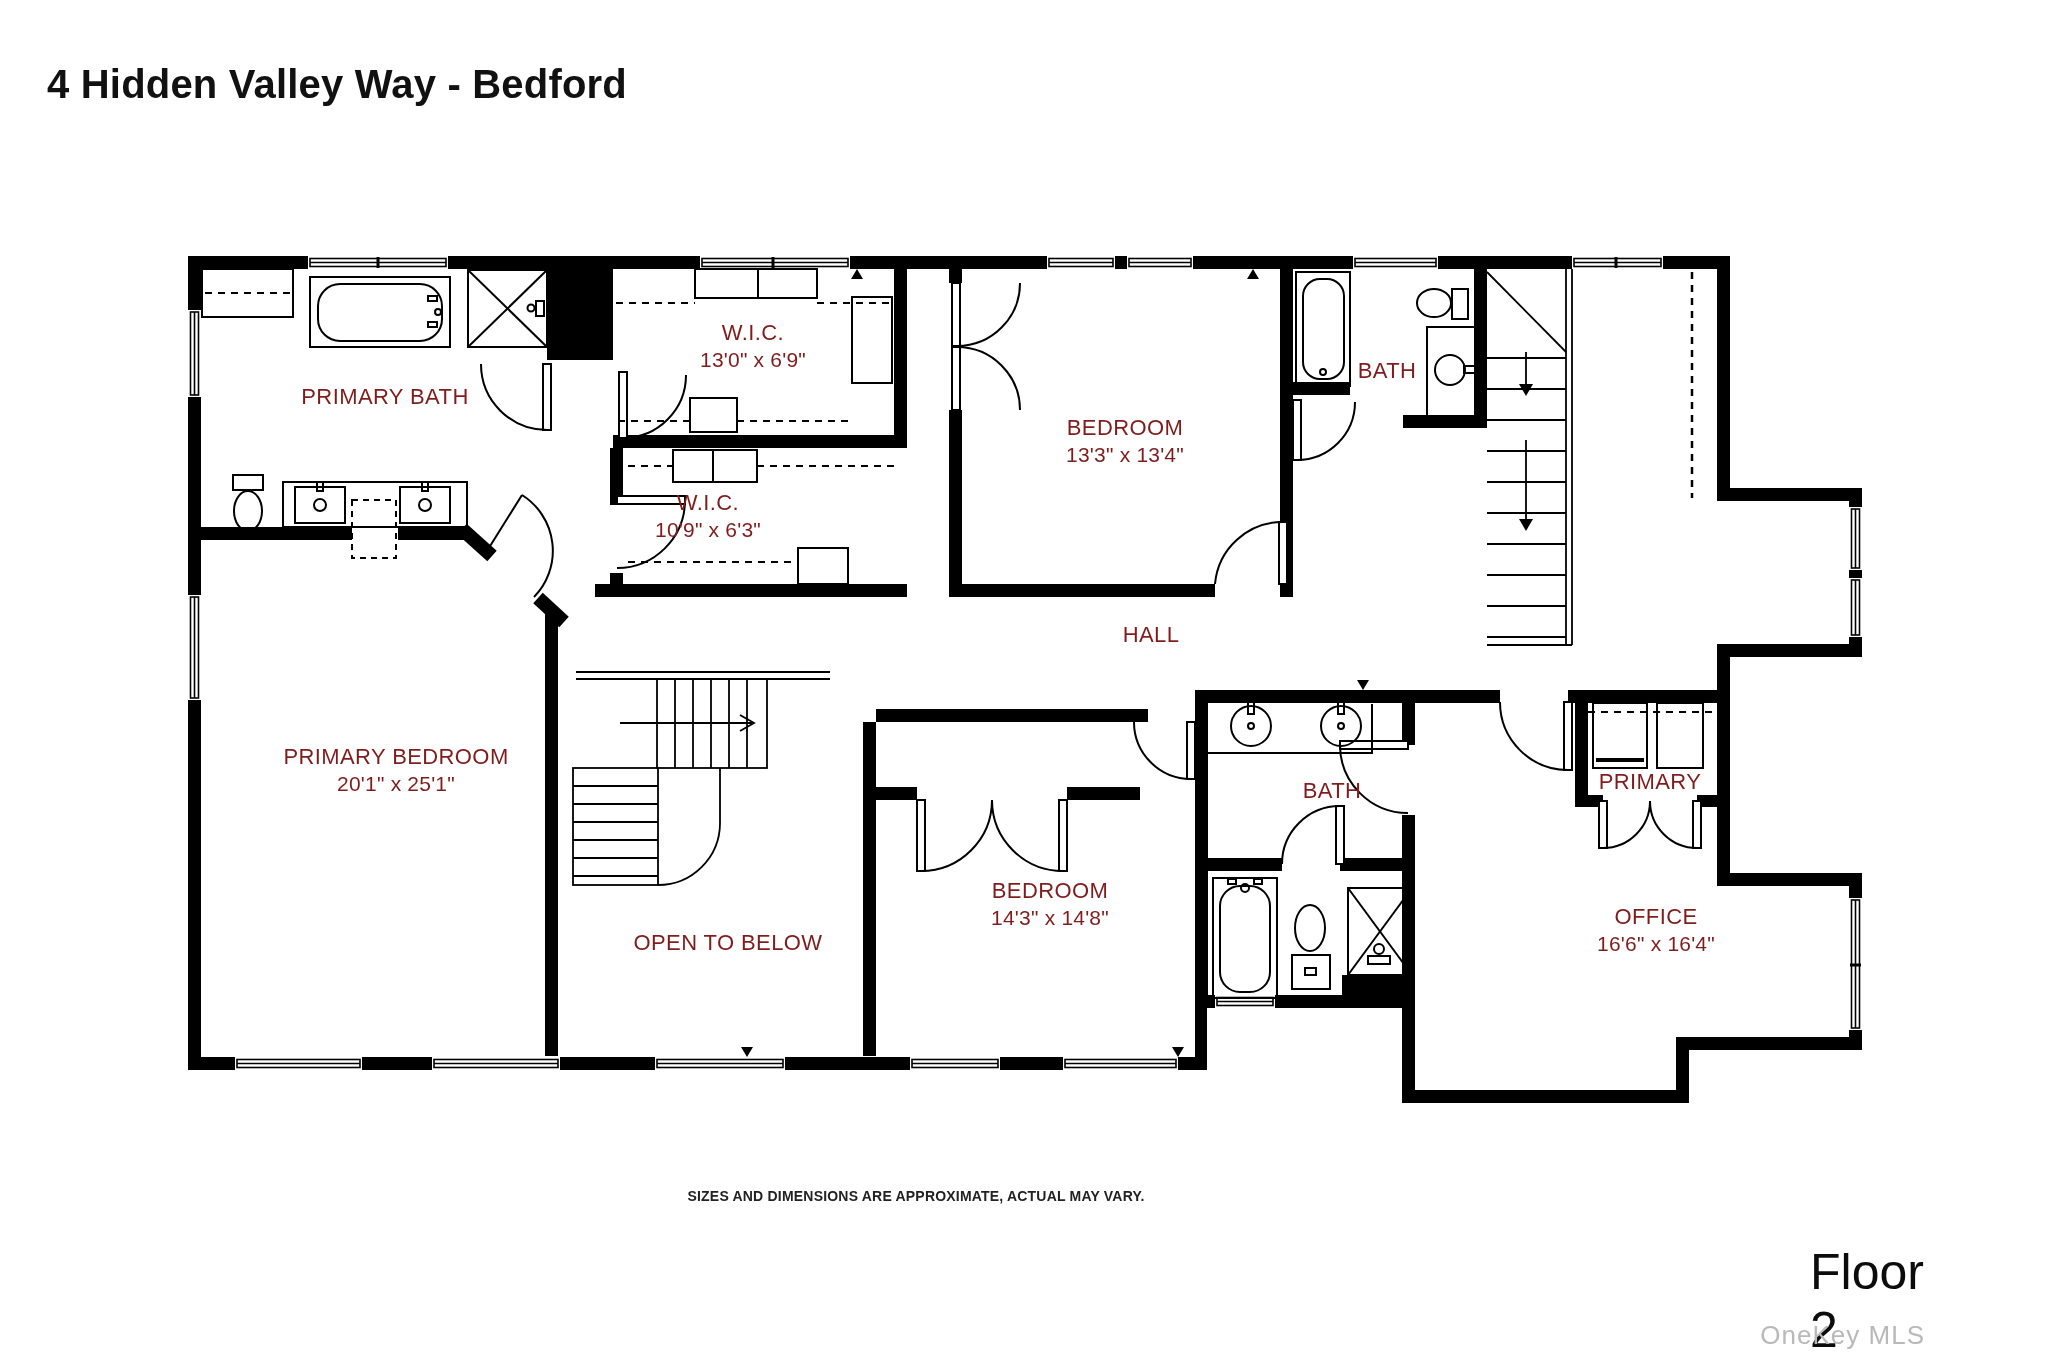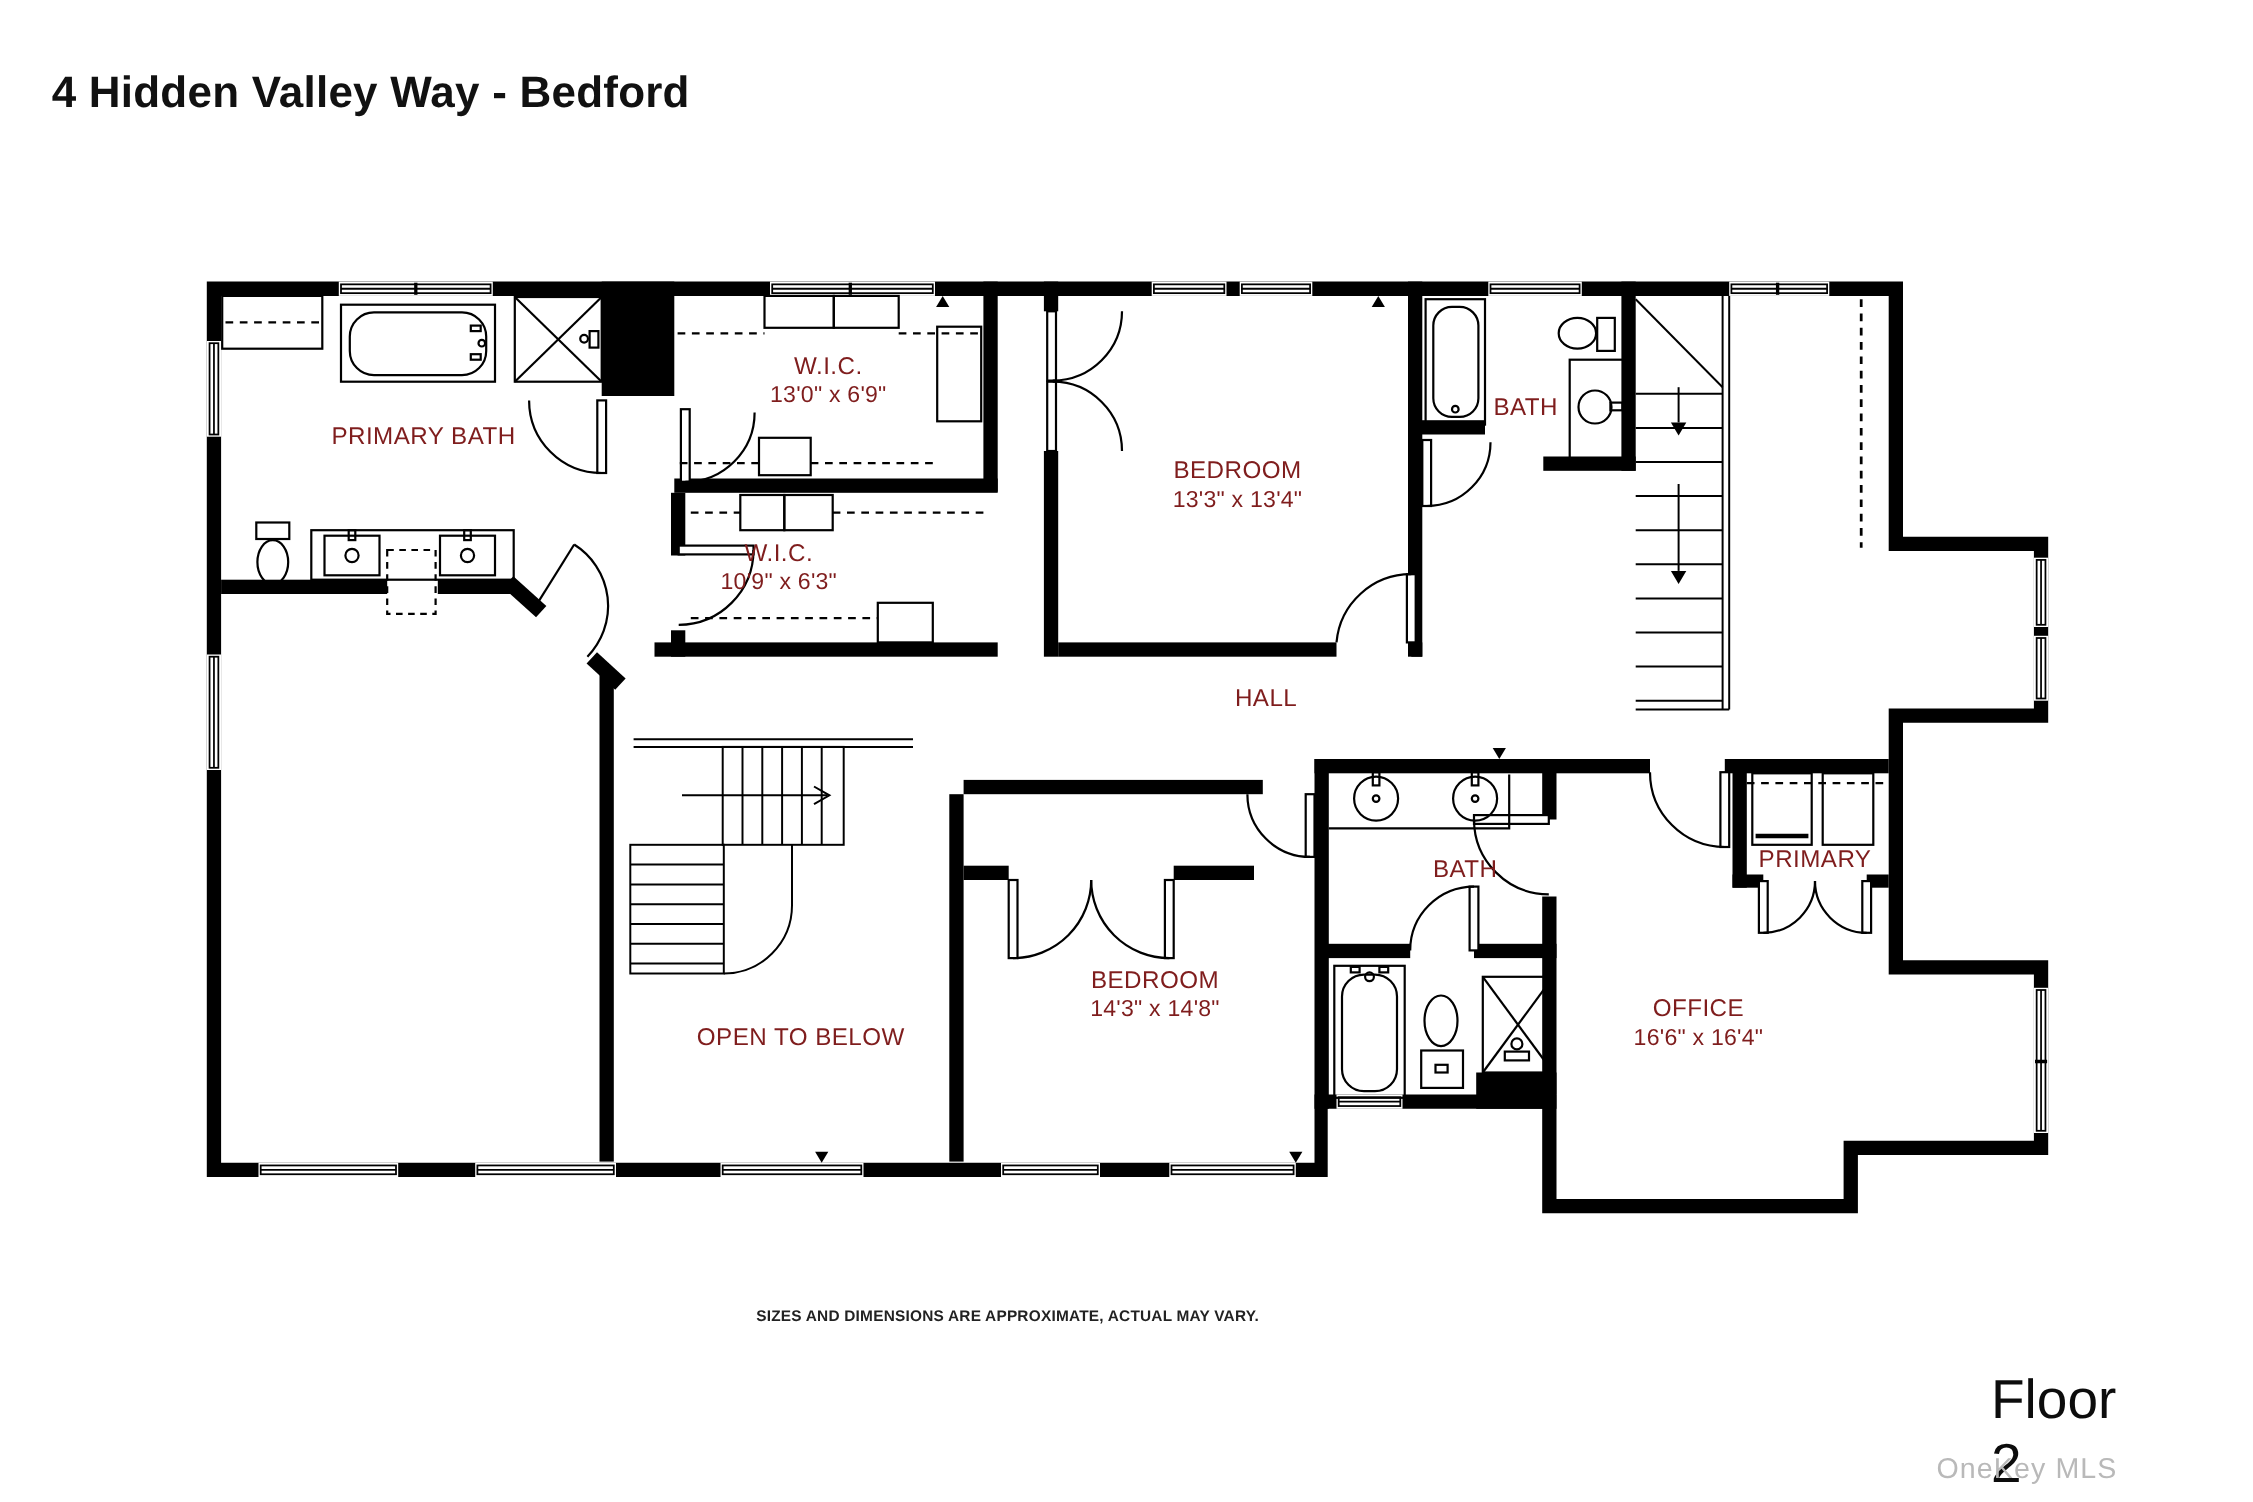--- a/index.html
+++ b/index.html
@@ -403,23 +403,24 @@
     </g>
 
   </svg>
 
   <div class="room-label" style="left:385px;top:397px;"><span class="room-name">PRIMARY BATH</span></div>
   <div class="room-label" style="left:753px;top:346px;"><span class="room-name">W.I.C.</span><br><span class="room-dims">13'0" x 6'9"</span></div>
   <div class="room-label" style="left:1125px;top:441px;"><span class="room-name">BEDROOM</span><br><span class="room-dims">13'3" x 13'4"</span></div>
   <div class="room-label" style="left:1387px;top:371px;"><span class="room-name">BATH</span></div>
   <div class="room-label" style="left:708px;top:516px;"><span class="room-name">W.I.C.</span><br><span class="room-dims">10'9" x 6'3"</span></div>
   <div class="room-label" style="left:1151px;top:635px;"><span class="room-name">HALL</span></div>
+  <div class="room-label" style="left:396px;top:770px;"><span class="room-name">PRIMARY BEDROOM</span><br><span class="room-dims">20'1" x 25'1"</span></div>
   <div class="room-label" style="left:728px;top:943px;"><span class="room-name">OPEN TO BELOW</span></div>
   <div class="room-label" style="left:1050px;top:904px;"><span class="room-name">BEDROOM</span><br><span class="room-dims">14'3" x 14'8"</span></div>
   <div class="room-label" style="left:1332px;top:791px;"><span class="room-name">BATH</span></div>
   <div class="room-label" style="left:1650px;top:782px;"><span class="room-name">PRIMARY</span></div>
-  <div class="room-label" style="left:1544px;top:930px;"><span class="room-name">OFFICE</span><br><span class="room-dims">16'6" x 16'4"</span></div>
+  <div class="room-label" style="left:1656px;top:930px;"><span class="room-name">OFFICE</span><br><span class="room-dims">16'6" x 16'4"</span></div>
 
   <div id="disclaimer">SIZES AND DIMENSIONS ARE APPROXIMATE, ACTUAL MAY VARY.</div>
   <div id="floor-label">Floor 2</div>
   <div id="watermark">OneKey MLS</div>
 
 </div>
 
 </body></html>

